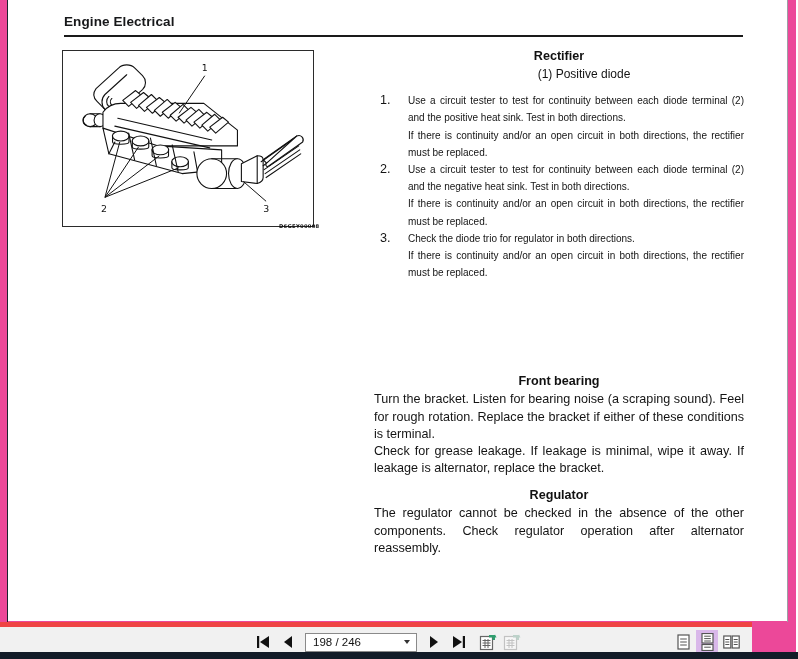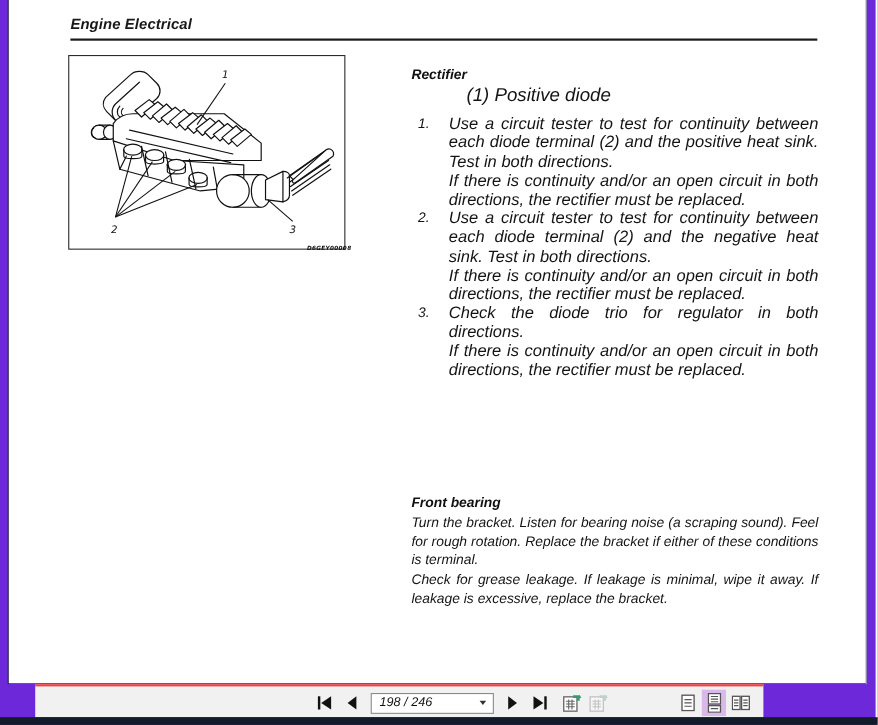--- a/index.html
+++ b/index.html
@@ -14,22 +14,21 @@
     overflow: hidden;
     position: relative;
   }
 
   
   #viewer {
     position: absolute;
     left: 0; top: 0;
     width: 798px;
     height: 659px;
-    background: #6d28d9;
-    font-style: italic;
+    background: #ec4899;
   }
 
   
   #frame-left {
     position: absolute;
     left: 7px; top: 0;
     width: 1px; height: 622px;
     background: #1b2430;
   }
   
@@ -102,75 +101,76 @@
   #text-col {
     position: absolute;
     left: 366px; top: 48px;
     width: 370px;
     color: #141414;
   }
   .sec-head {
     font-size: 12.6px;
     font-weight: bold;
     line-height: 17px;
-    margin: 12px 0 1px 0;
+    margin: 0 0 1px 0;
     color: #111;
+    text-align: center;
   }
   .callouts {
     margin: 0 0 0 0;
     padding: 0 0 0 50px;
     list-style: none;
   }
   .callouts li {
-    font-size: 17px;
+    font-size: 12px;
     line-height: 17.2px;
     white-space: nowrap;
+    text-align: center;
   }
   ol.steps {
     margin: 9px 0 0 0;
     padding: 0;
     list-style: none;
   }
   ol.steps > li {
     position: relative;
     padding-left: 34px;
     margin-bottom: 0;
   }
   ol.steps > li .num {
     position: absolute;
     left: 6px; top: 0;
     font-size: 12.6px;
     line-height: 17.2px;
   }
   .para {
-    font-size: 15px;
+    font-size: 10px;
     line-height: 17.2px;
     text-align: justify;
     text-justify: inter-word;
     margin: 0;
   }
   .block {
     font-size: 12.6px;
     line-height: 17.2px;
     text-align: justify;
     margin: 0;
   }
   #spacer-gap { height: 92px; }
   .sec-gap { height: 10px; }
 
   
   #toolbar {
     position: absolute;
     left: 0; top: 622px;
-    width: 662px;
+    width: 752px;
     height: 30px;
     background: #f1f1f1;
-    border-top: 2px solid #ef4444;
+    border-top: 5px solid #ef4444;
     box-sizing: border-box;
-    margin-left: 32px;
   }
   #toolbar-strip-bottom {
     position: absolute;
     left: 0; top: 652px;
     width: 798px;
     height: 7px;
     background: #121c28;
   }
   #nav-group {
     position: absolute;
@@ -355,25 +355,29 @@
             <p class="para">If there is continuity and/or an open circuit in both directions, the rectifier must be replaced.</p>
           </li>
         </ol>
       </div>
 
       <div id="spacer-gap"></div>
 
       <div>
         <div class="sec-head">Front bearing</div>
         <p class="block">Turn the bracket. Listen for bearing noise (a scraping sound). Feel for rough rotation. Replace the bracket if either of these conditions is terminal.</p>
-        <p class="block">Check for grease leakage. If leakage is minimal, wipe it away. If leakage is excessive, replace the bracket.</p>
+        <p class="block">Check for grease leakage. If leakage is minimal, wipe it away. If leakage is alternator, replace the bracket.</p>
       </div>
 
       <div class="sec-gap"></div>
 
+      <div>
+        <div class="sec-head">Regulator</div>
+        <p class="block">The regulator cannot be checked in the absence of the other components. Check regulator operation after alternator reassembly.</p>
+      </div>
 
     </div>
   </div>
 
   <div id="toolbar">
 
     <div id="nav-group">
 
       <button class="tb-btn" title="First page">
         <svg width="18" height="14" viewBox="0 0 18 14">

